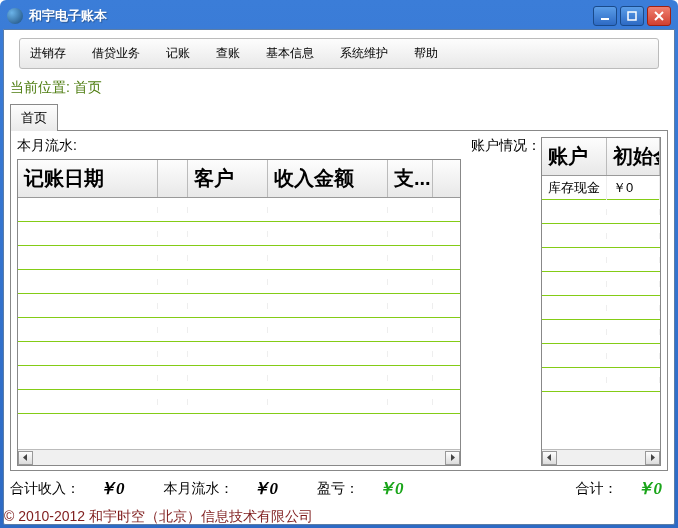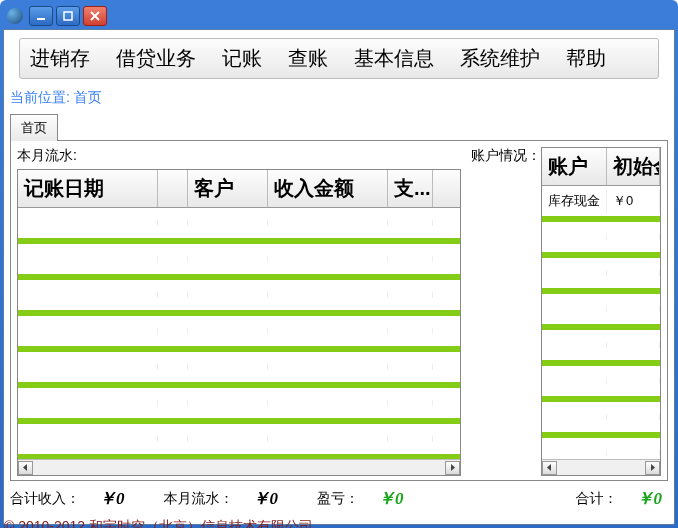--- a/index.html
+++ b/index.html
@@ -10,37 +10,37 @@
 .titlebar .app-icon { width: 16px; height: 16px; border-radius: 50%; background: radial-gradient(circle at 30% 30%, #6bb3e8, #1a4a7a); margin-right: 6px; }
 .titlebar .title { flex: 1; font-size: 13px; font-weight: bold; text-shadow: 1px 1px 1px rgba(0,0,0,0.3); }
 .win-controls { display: flex; gap: 3px; }
 .win-btn { width: 24px; height: 20px; border: 1px solid #1a4a8a; border-radius: 3px; display: flex; align-items: center; justify-content: center; cursor: pointer; background: linear-gradient(to bottom, #5a9de8, #2d6ac4); }
 .win-btn.close { background: linear-gradient(to bottom, #f08070, #d04030); border-color: #a02010; }
 .win-btn svg { width: 10px; height: 10px; }
 
 .client { background: #fff; height: 496px; border: 1px solid #5a7da8; border-radius: 0 0 2px 2px; padding-top: 8px; position: relative; }
 
 .menubar { margin: 0 15px 10px 15px; background: linear-gradient(to bottom, #fdfdfd, #e8e8e8); border: 1px solid #bbb; border-radius: 3px; padding: 4px 6px; display: flex; gap: 18px; }
-.menubar .item { padding: 2px 4px; cursor: pointer; font-size: 20px; color: #000; }
-
-.breadcrumb { margin: 0 6px 6px 6px; font-size: 14px; color: #3b82f6; }
+.menubar .item { padding: 2px 4px; cursor: pointer; font-size: 12px; color: #000; }
+
+.breadcrumb { margin: 0 6px 6px 6px; font-size: 14px; color: #4d7c0f; }
 
 .tabbar { margin: 0 6px; display: flex; border-bottom: 1px solid #888; }
 .tab { padding: 4px 10px; border: 1px solid #888; border-bottom: none; background: linear-gradient(to bottom, #fdfdfd, #eaeaea); position: relative; top: 1px; background-color: #fff; font-size: 13px; cursor: pointer; }
 
 .panels { margin: 0 6px; border: 1px solid #888; border-top: none; padding: 6px 6px 4px 6px; display: flex; gap: 10px; height: 340px; }
 .panel-left { flex: 1 1 auto; display: flex; flex-direction: column; min-width: 0; }
 .panel-right { width: 190px; display: flex; flex-direction: row; }
 .panel-title { font-size: 14px; margin-bottom: 4px; color: #000; }
 
 .grid-wrap { border: 1px solid #888; flex: 1; display: flex; flex-direction: column; background: #fff; overflow: hidden; position: relative; }
 .grid-head { display: flex; background: linear-gradient(to bottom, #fdfdfd, #e8e8e8); border-bottom: 1px solid #999; }
 .grid-head .cell { padding: 5px 6px; font-weight: bold; border-right: 1px solid #bbb; font-size: 20px; white-space: nowrap; overflow: hidden; }
 .grid-body { flex: 1; overflow: hidden; position: relative; }
-.grid-body .row { display: flex; border-bottom: 6px solid #84cc16; height: 36px; align-items: center; }
+.grid-body .row { display: flex; border-bottom: 1px solid #84cc16; height: 24px; align-items: center; }
 .grid-body .row .cell { padding: 3px 6px; border-right: 1px solid #eee; font-size: 13px; white-space: nowrap; }
 
 .left-c1 { width: 140px; } .left-c2 { width: 30px; } .left-c3 { width: 80px; } .left-c4 { width: 120px; } .left-c5 { width: 45px; }
 .right-c1 { width: 100px; } .right-c2 { width: 80px; }
 
 .scrollbar-h { height: 16px; background: #f0f0f0; border-top: 1px solid #bbb; display: flex; align-items: center; }
 .sb-btn { width: 15px; height: 14px; border: 1px solid #999; background: linear-gradient(to bottom, #fdfdfd, #dcdcdc); display: flex; align-items: center; justify-content: center; cursor: pointer; }
 .sb-track { flex: 1; height: 14px; }
 .sb-btn svg { width: 7px; height: 7px; }
 
@@ -51,20 +51,21 @@
 .totals span.val.green { color: #1aa51a; }
 
 .footer { font-size: 14px; color: #7f1d1d; margin-top: 8px; }
 </style>
 </head>
 <body>
 
 <div class="window">
   <div class="titlebar">
     <div class="app-icon"></div>
+    <div class="title">和宇电子账本</div>
     <div class="win-controls">
       <div class="win-btn">
         <svg viewBox="0 0 10 10">
             <line x1="1" y1="8" x2="9" y2="8" stroke="#fff" stroke-width="2"></line>
           </svg>
       </div>
       <div class="win-btn">
         <svg viewBox="0 0 10 10">
             <rect x="1" y="1" width="8" height="8" fill="none" stroke="#fff" stroke-width="1.5"></rect>
           </svg>

